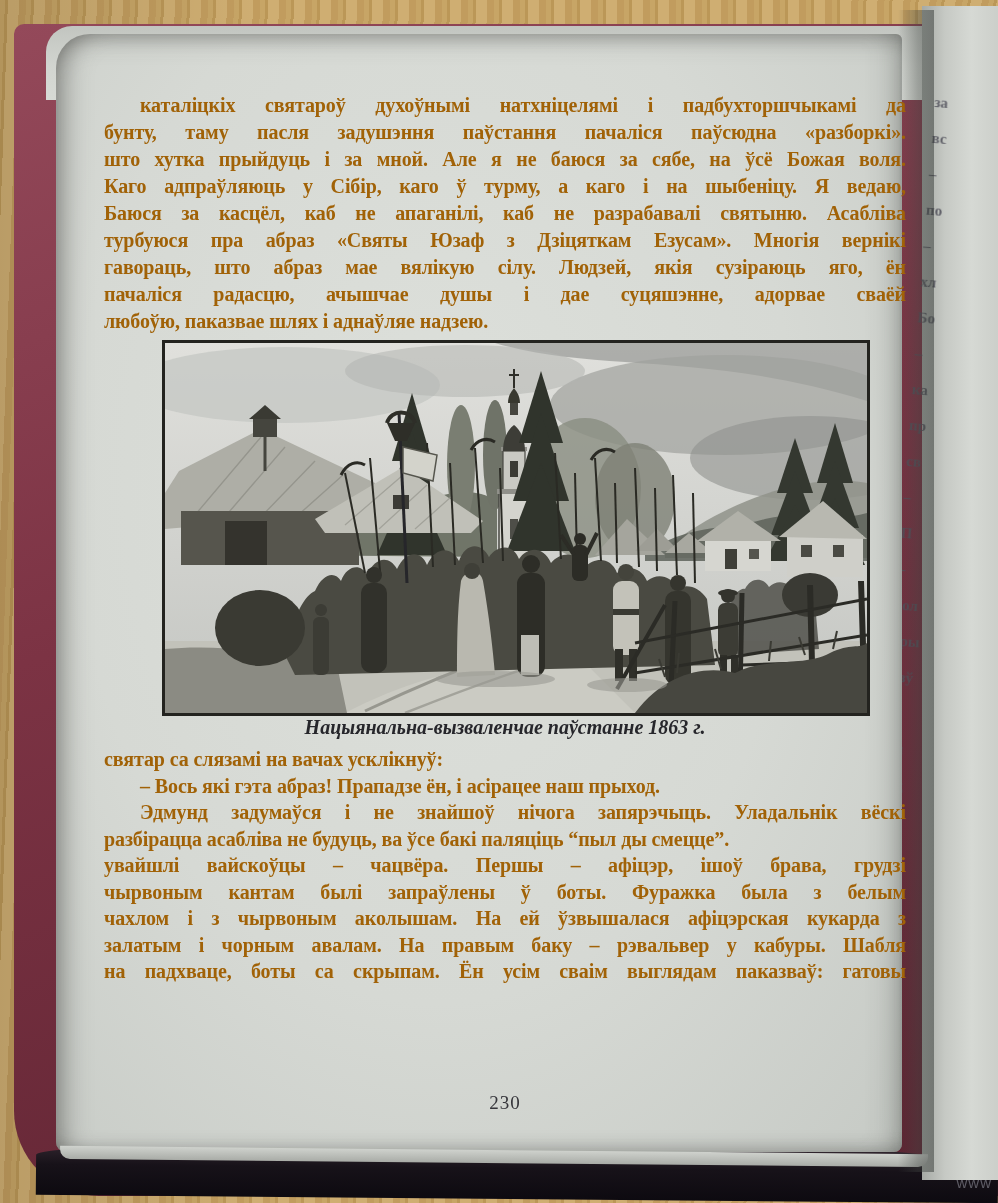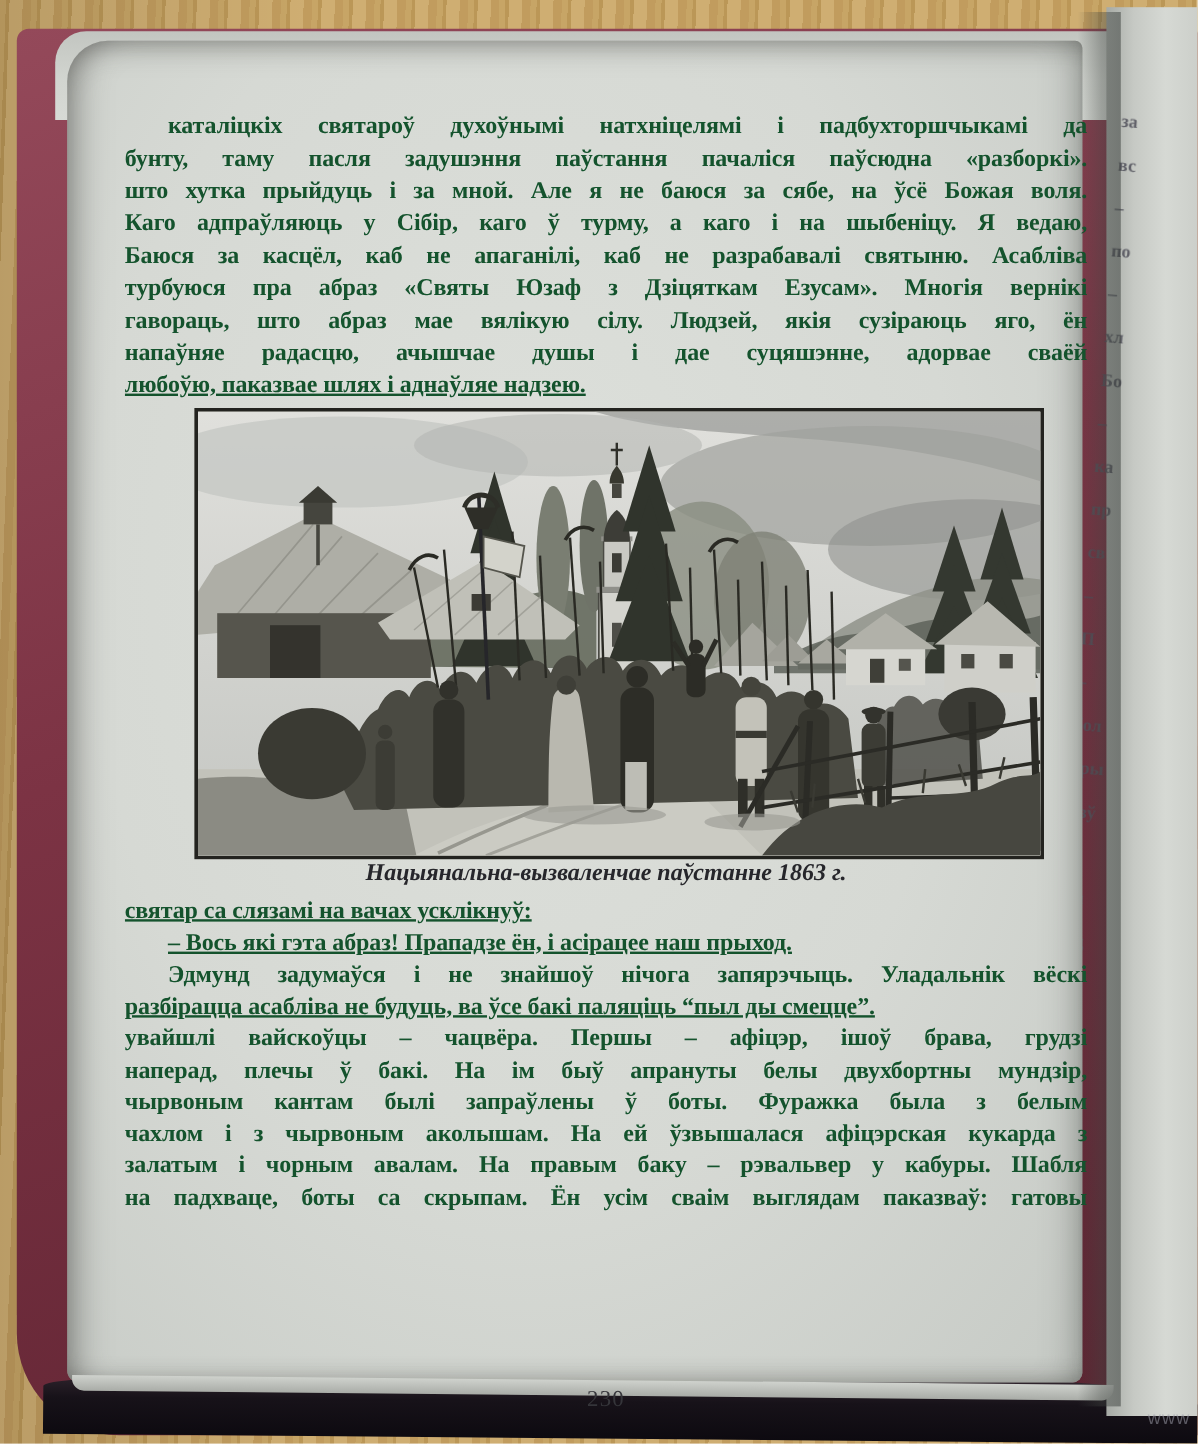--- a/index.html
+++ b/index.html
@@ -57,33 +57,33 @@
       inset 0 -14px 18px -12px rgba(80,80,75,.35);
   }
   .page-bottom-edge{
     left:60px;top:1150px;width:868px;height:13px;z-index:5;
     background:linear-gradient(180deg,#cfd2cd,#a9aca7);
     transform:rotate(.55deg);border-radius:0 0 10px 10px;
   }
   
   .textblock{
     left:104px;width:802px;z-index:7;
-    color:#14532d;font-weight:700;font-size:20px;letter-spacing:-.1px;
+    color:#a16207;font-weight:700;font-size:20px;letter-spacing:-.1px;
   }
   .text-top{top:92px;line-height:27px;}
   .text-bottom{top:746px;line-height:26.5px;}
   .text-line{text-align:justify;text-align-last:justify;overflow:hidden;max-height:27px;}
-  .text-line.nj{text-align-last:left;text-decoration:underline;}
+  .text-line.nj{text-align-last:left;}
   .text-line.ind{text-indent:36px;}
   .caption{
     left:104px;top:716px;width:802px;z-index:7;text-align:center;
     font-style:italic;font-weight:700;font-size:20px;color:#26262b;
   }
   .page-number{
-    left:104px;top:1156px;width:802px;z-index:7;text-align:center;
+    left:104px;top:1092px;width:802px;z-index:7;text-align:center;
     font-size:19px;font-weight:400;color:#35353a;letter-spacing:1px;
   }
   .illу{left:162px;top:340px;z-index:7;}
   .ill-frame{border:3px solid #23231f;display:block;background:#cfcfc8;}
   .watermark{
     right:6px;top:1174px;z-index:8;color:#9a9aa6;opacity:.55;
     font-family:"Liberation Sans",sans-serif;font-size:15px;letter-spacing:1px;
   }
 </style>
 </head>
@@ -130,21 +130,21 @@
 <div class="abs gutter"></div>
 
 <div class="abs textblock text-top">
     <div class="text-line ind">каталіцкіх святароў духоўнымі натхніцелямі і падбухторшчыкамі да</div>
     <div class="text-line">бунту, таму пасля задушэння паўстання пачаліся паўсюдна «разборкі».</div>
     <div class="text-line">што хутка прыйдуць і за мной. Але я не баюся за сябе, на ўсё Божая воля.</div>
     <div class="text-line">Каго адпраўляюць у Сібір, каго ў турму, а каго і на шыбеніцу. Я ведаю,</div>
     <div class="text-line">Баюся за касцёл, каб не апаганілі, каб не разрабавалі святыню. Асабліва</div>
     <div class="text-line">турбуюся пра абраз «Святы Юзаф з Дзіцяткам Езусам». Многія вернікі</div>
     <div class="text-line">гавораць, што абраз мае вялікую сілу. Людзей, якія сузіраюць яго, ён</div>
-    <div class="text-line">напаўняе радасцю, ачышчае душы і дае суцяшэнне, адорвае сваёй</div>
+    <div class="text-line">пачаліся радасцю, ачышчае душы і дае суцяшэнне, адорвае сваёй</div>
     <div class="text-line nj">любоўю, паказвае шлях і аднаўляе надзею.</div>
   </div>
 
 <div class="abs illу">
 <svg class="ill-frame" width="702" height="370" viewBox="0 0 702 370">
   <defs>
     <linearGradient id="sky" x1="0" y1="0" x2="0" y2="1">
       <stop offset="0" stop-color="#e0e0dc"></stop>
           <stop offset="1" stop-color="#c4c6c2"></stop>
     </linearGradient>
@@ -317,21 +317,20 @@
 </div>
 
 <div class="abs caption">Нацыянальна-вызваленчае паўстанне 1863 г.</div>
 
 <div class="abs textblock text-bottom">
     <div class="text-line nj">святар са слязамі на вачах усклікнуў:</div>
     <div class="text-line ind nj">– Вось які гэта абраз! Прападзе ён, і асірацее наш прыход.</div>
     <div class="text-line ind">Эдмунд задумаўся і не знайшоў нічога запярэчыць. Уладальнік вёскі</div>
     <div class="text-line nj">разбірацца асабліва не будуць, ва ўсе бакі паляціць “пыл ды смецце”.</div>
     <div class="text-line">увайшлі вайскоўцы – чацвёра. Першы – афіцэр, ішоў брава, грудзі</div>
-    <div class="text-line">наперад, плечы ў бакі. На ім быў апрануты белы двухбортны мундзір,</div>
     <div class="text-line">чырвоным кантам былі запраўлены ў боты. Фуражка была з белым</div>
     <div class="text-line">чахлом і з чырвоным аколышам. На ей ўзвышалася афіцэрская кукарда з</div>
     <div class="text-line">залатым і чорным авалам. На правым баку – рэвальвер у кабуры. Шабля</div>
     <div class="text-line">на падхваце, боты са скрыпам. Ён усім сваім выглядам паказваў: гатовы</div>
   </div>
 
 <div class="abs page-number">230</div>
 <div class="abs watermark">www</div>
 
 </body></html>

